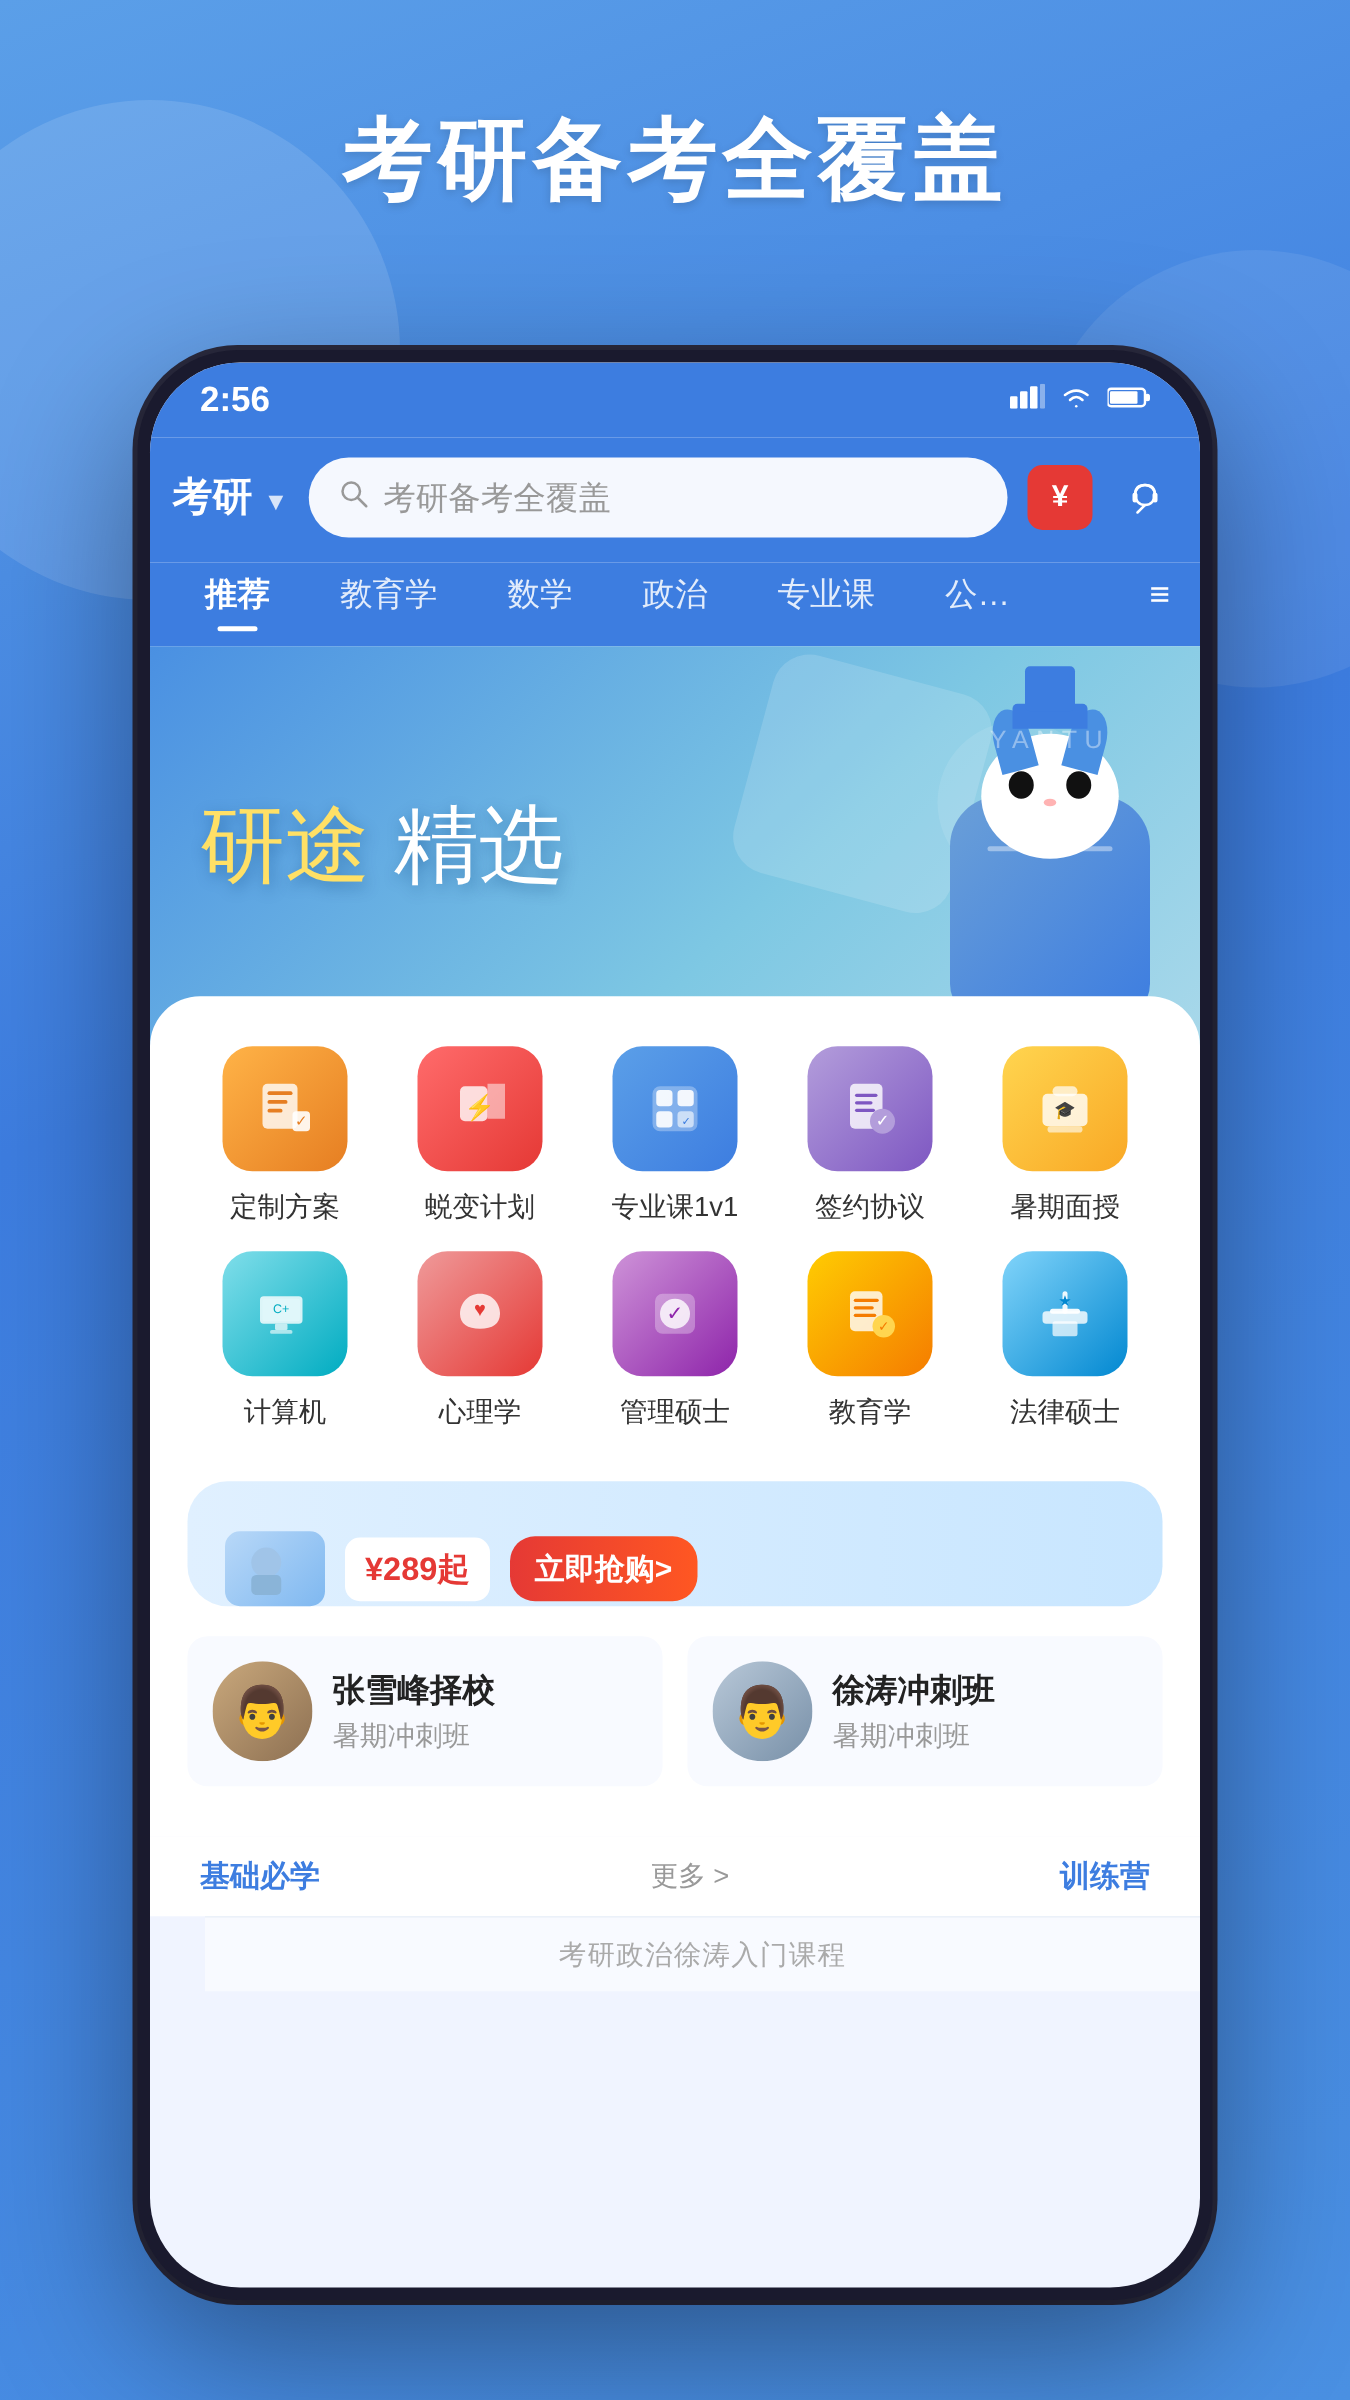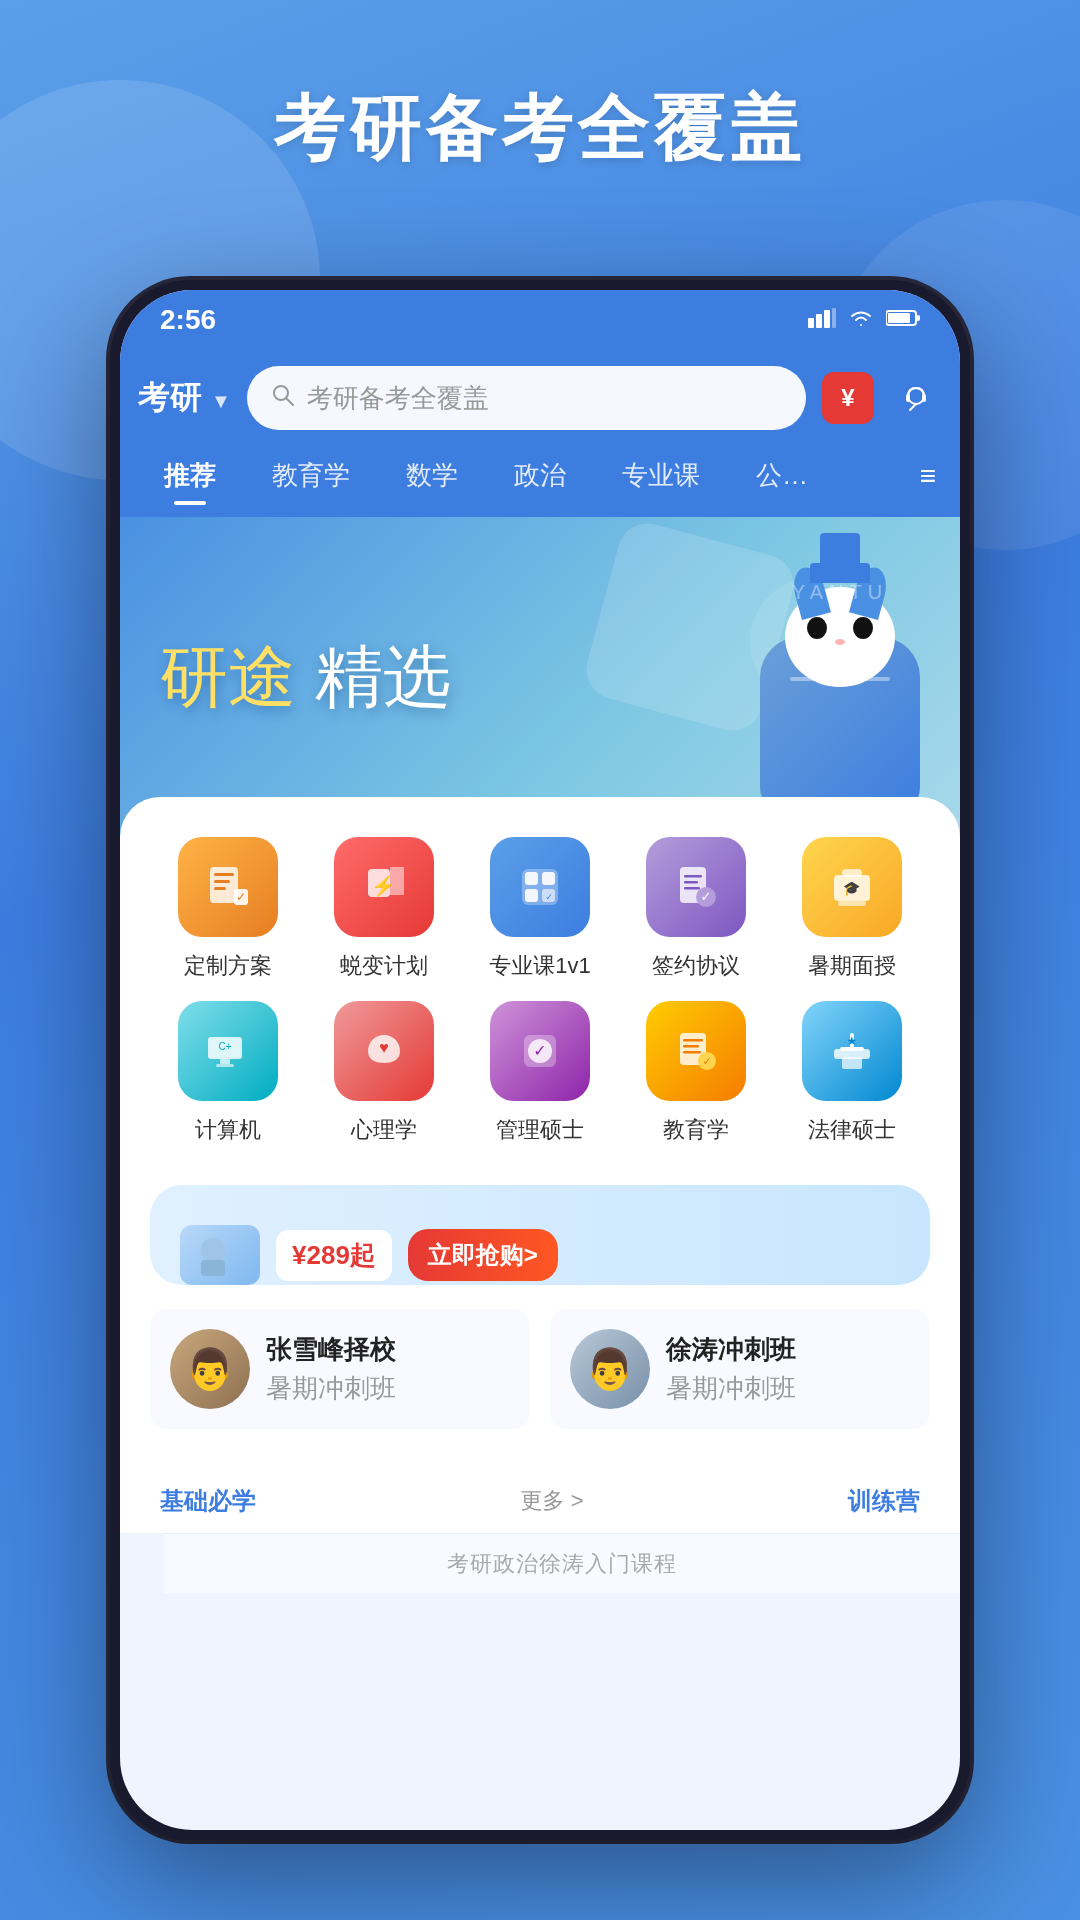--- a/index.html
+++ b/index.html
@@ -373,21 +373,21 @@
       background: linear-gradient(135deg, #ccc, #999);
       overflow: hidden;
       flex-shrink: 0;
     }
     .teacher-info .name {
       font-size: 26px;
       font-weight: 700;
       color: #222;
     }
     .teacher-info .desc {
-      font-size: 26px;
+      font-size: 22px;
       color: #999;
       margin-top: 4px;
     }
     .bottom-footer-bar {
       background: #fff;
       display: flex;
       justify-content: space-between;
       align-items: center;
       padding: 16px 40px;
     }

